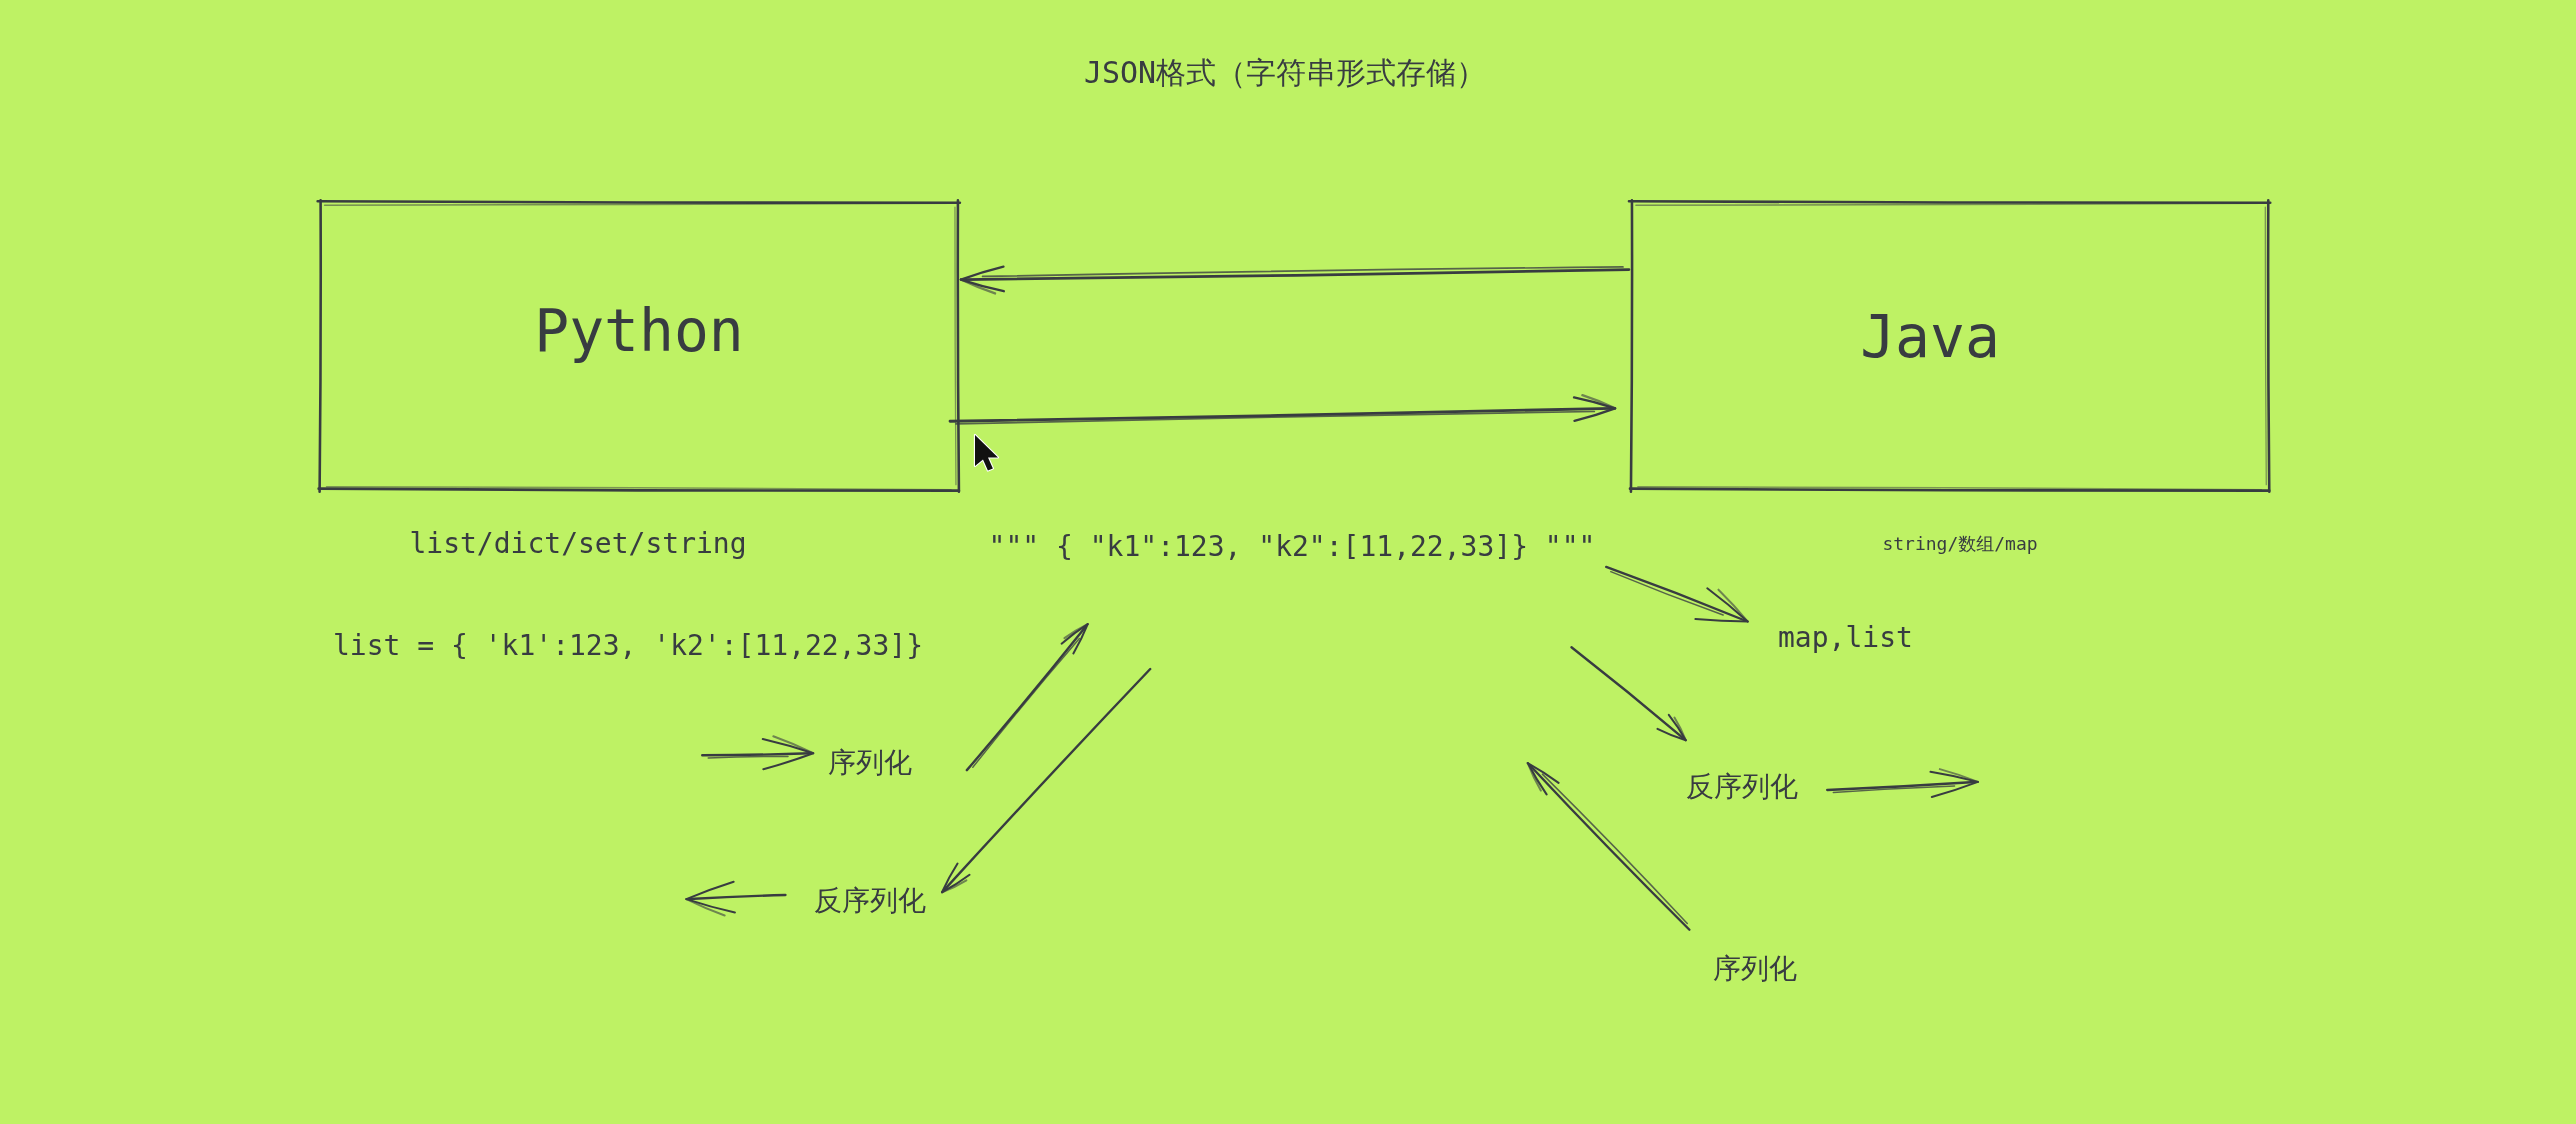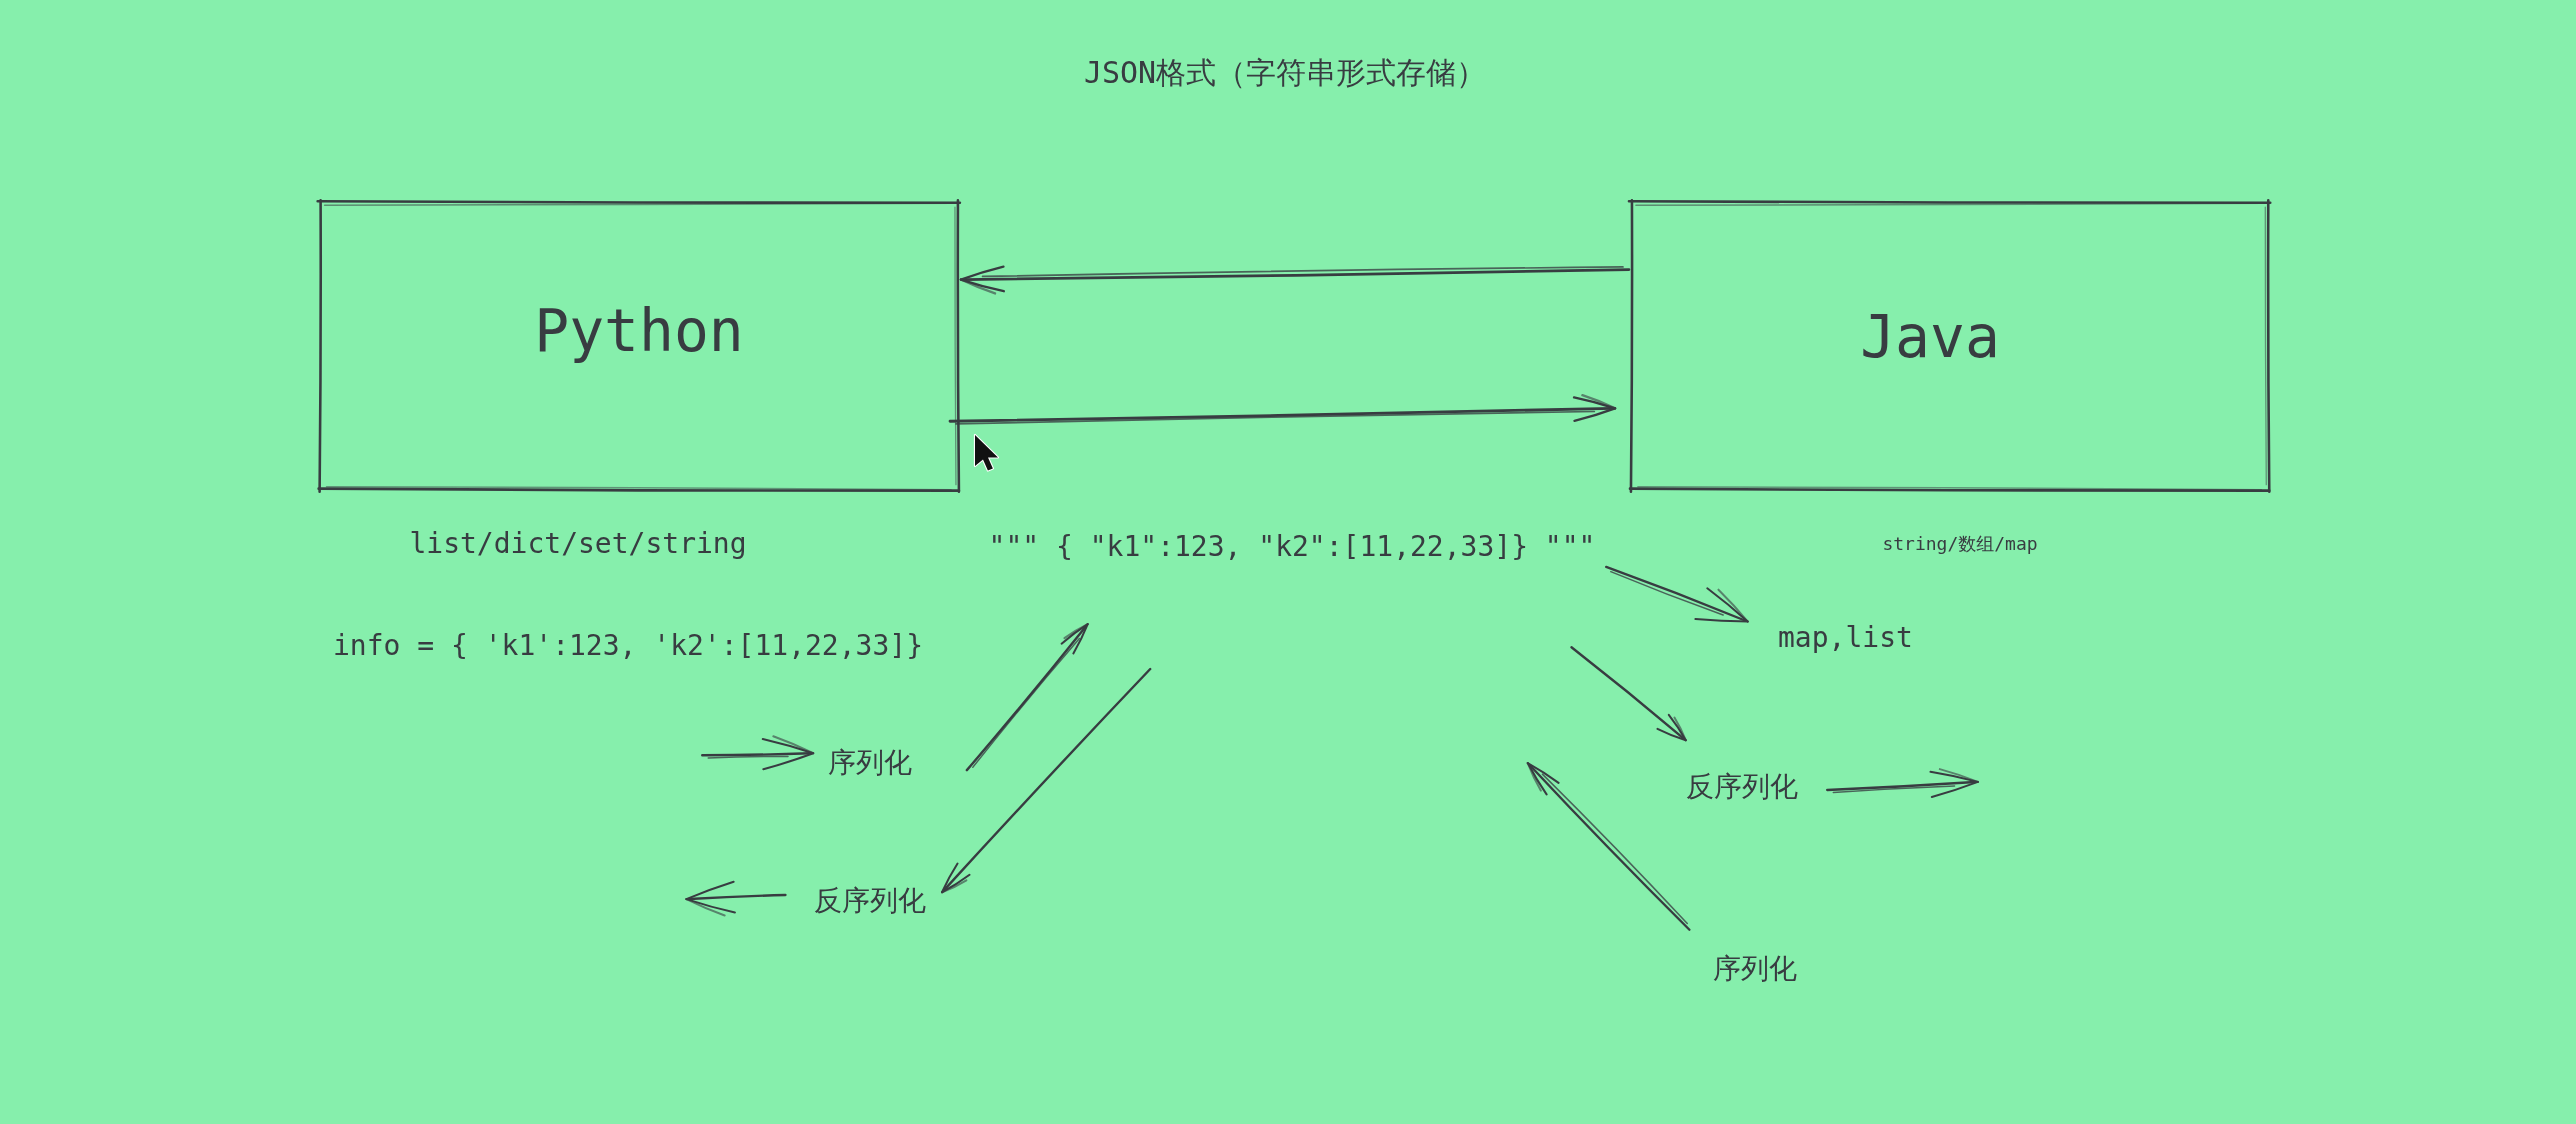--- a/index.html
+++ b/index.html
@@ -1,19 +1,19 @@
 <!DOCTYPE html>
 <html><head>
 <meta charset="utf-8">
 <style>
   html,body{margin:0;padding:0;background:#ffffff;}
   .canvas{
     position:relative;
     width:2576px;height:1124px;
-    background:#86efac;
+    background:#bef264;
     overflow:hidden;
     font-family:"DejaVu Sans Mono","Liberation Mono",monospace;
     color:#383c41;
   }
   svg.strokes{position:absolute;left:0;top:0;}
   .lbl{
     position:absolute;
     white-space:nowrap;
     transform:translate(-50%,-50%);
     letter-spacing:0;
@@ -130,21 +130,21 @@
 
   <div class="lbl t-title">JSON格式（字符串形式存储）</div>
 
   <div class="lbl t-python">Python</div>
   <div class="lbl t-java">Java</div>
 
   <div class="lbl t-pytypes">list/dict/set/string</div>
   <div class="lbl t-json">""" { "k1":123, "k2":[11,22,33]} """</div>
   <div class="lbl t-jtypes">string/数组/map</div>
 
-  <div class="lbl left-anchor t-pycode">info = { 'k1':123, 'k2':[11,22,33]}</div>
+  <div class="lbl left-anchor t-pycode">list = { 'k1':123, 'k2':[11,22,33]}</div>
   <div class="lbl left-anchor t-maparr">map,list</div>
 
   <div class="lbl t-lser">序列化</div>
   <div class="lbl t-ldeser">反序列化</div>
   <div class="lbl t-rdeser">反序列化</div>
   <div class="lbl t-rser">序列化</div>
 
   <svg class="cursor" width="40" height="44" viewBox="0 0 40 44">
     <path d="M1 1 L1 32 L9 25.5 L13.9 36.6 L18.9 34.5 L14 23.5 L24 23.5 Z" fill="#111111" stroke="#ffffff" stroke-width="2.2" stroke-linejoin="round" paint-order="stroke"></path>
   </svg>

